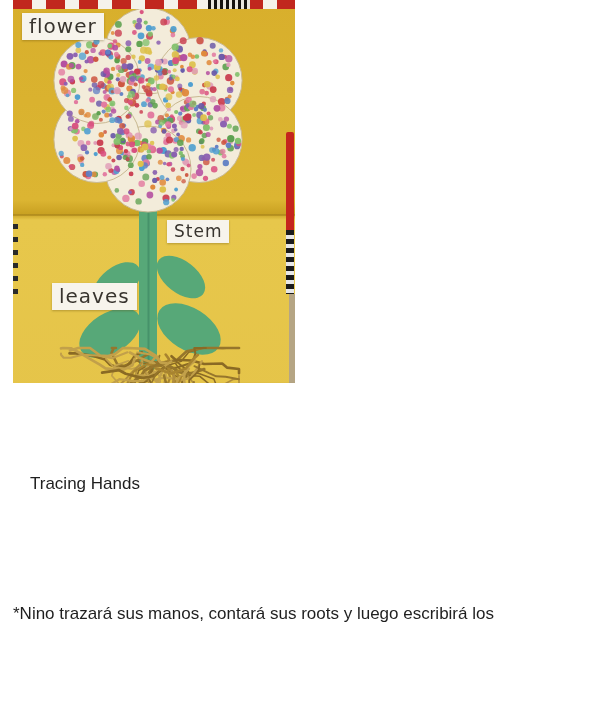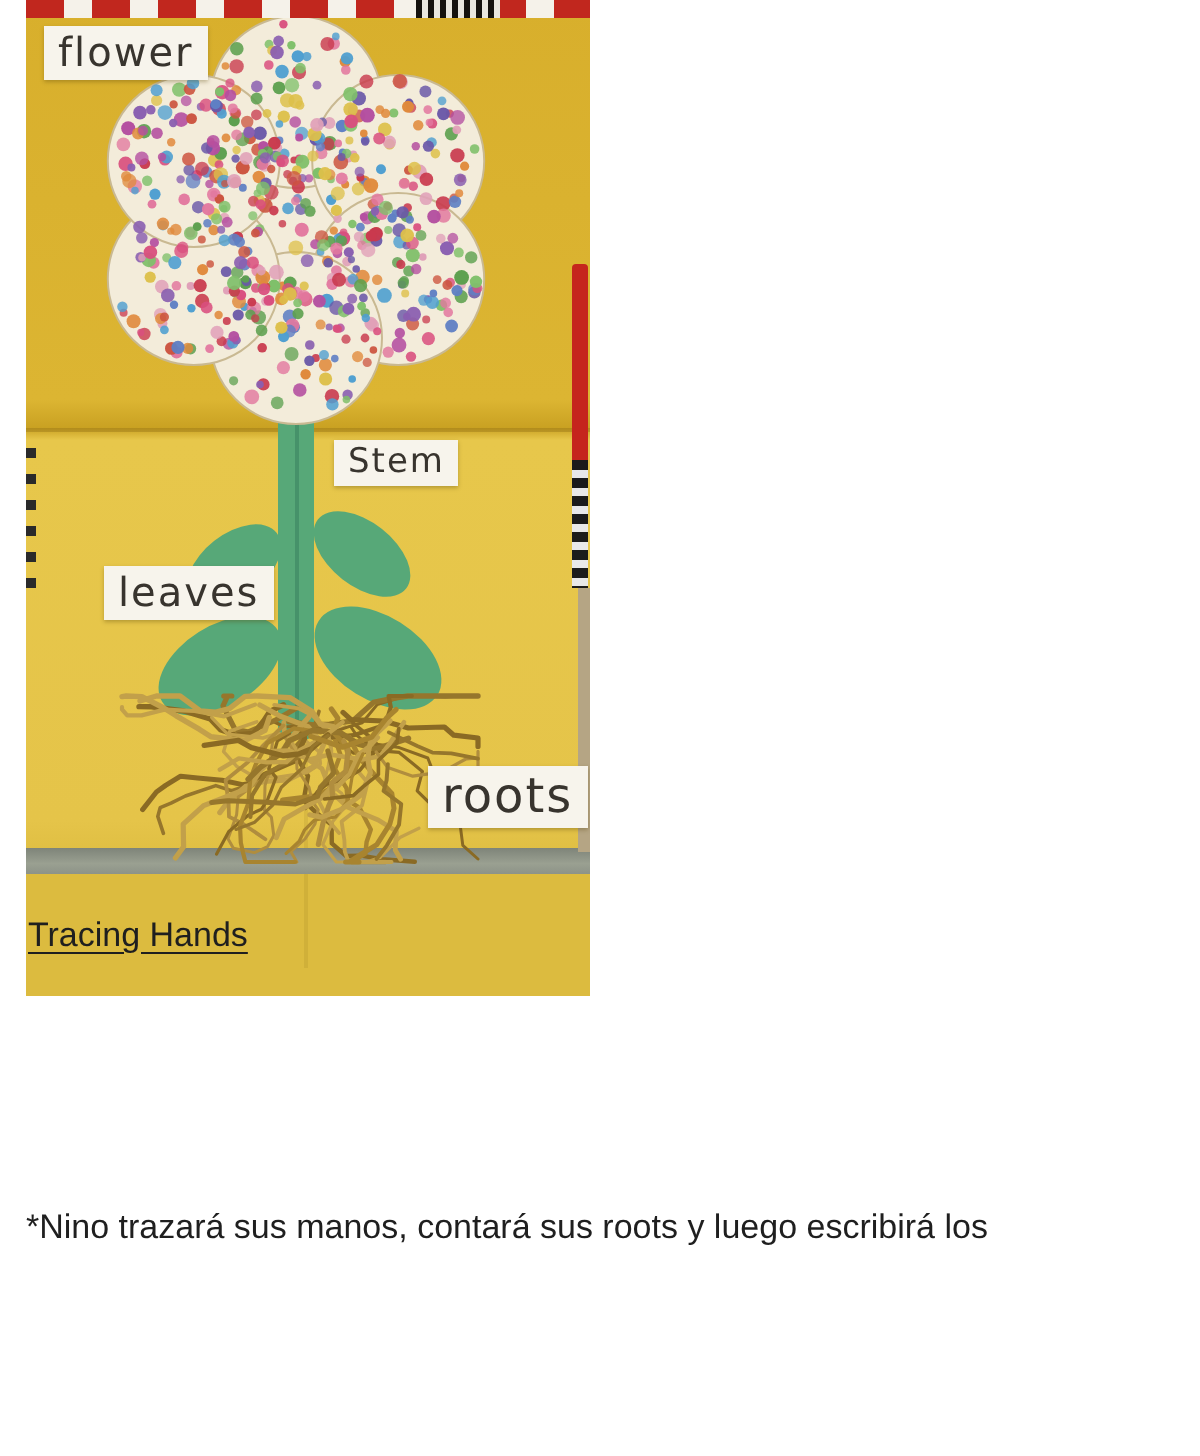--- a/index.html
+++ b/index.html
@@ -8,21 +8,21 @@
     background:#ffffff;
     font-family:"Liberation Sans", sans-serif;
     color:#1f1f1f;
     position:relative;
     overflow:hidden;
   }
   .page{position:absolute;inset:0;}
 
   
   .photo{
-    position:absolute;left:13px;top:0;width:282px;height:498px;
+    position:absolute;left:13px;top:0;width:282px;height:383px;
     margin:0;
     background:linear-gradient(180deg,
       #d8af2c 0px, #dcb532 200px, #c9a122 214px,
       #e7c74b 220px, #e5c449 410px, #dcbb3f 437px);
     overflow:hidden;
   }
   .stripe-border{
     position:absolute;left:0;top:0;right:0;height:9px;z-index:5;
     background:repeating-linear-gradient(90deg,#c1271e 0 19px,#f5f2ea 19px 33px);
   }
@@ -72,23 +72,22 @@
   }
   .tag-flower{left:9px;top:13px;font-size:20px;}
   .tag-stem{left:154px;top:220px;font-size:17px;}
   .tag-leaves{left:39px;top:283px;font-size:20px;}
   .tag-roots{left:201px;top:383px;font-size:24px;}
 
   
   .heading{
     position:absolute;left:14px;top:458px;
     font-size:17px;font-weight:400;
-    text-decoration:underline;
     text-underline-offset:3px;
-    margin:0;
+    margin:16px;
   }
   .para{position:absolute;left:13px;margin:0;font-size:17px;line-height:24.5px;}
   .para-1{top:531px;}
   .para-2{top:602px;}
   .para .line{white-space:nowrap;}
 </style>
 </head>
 <body>
 
 <div class="page">

